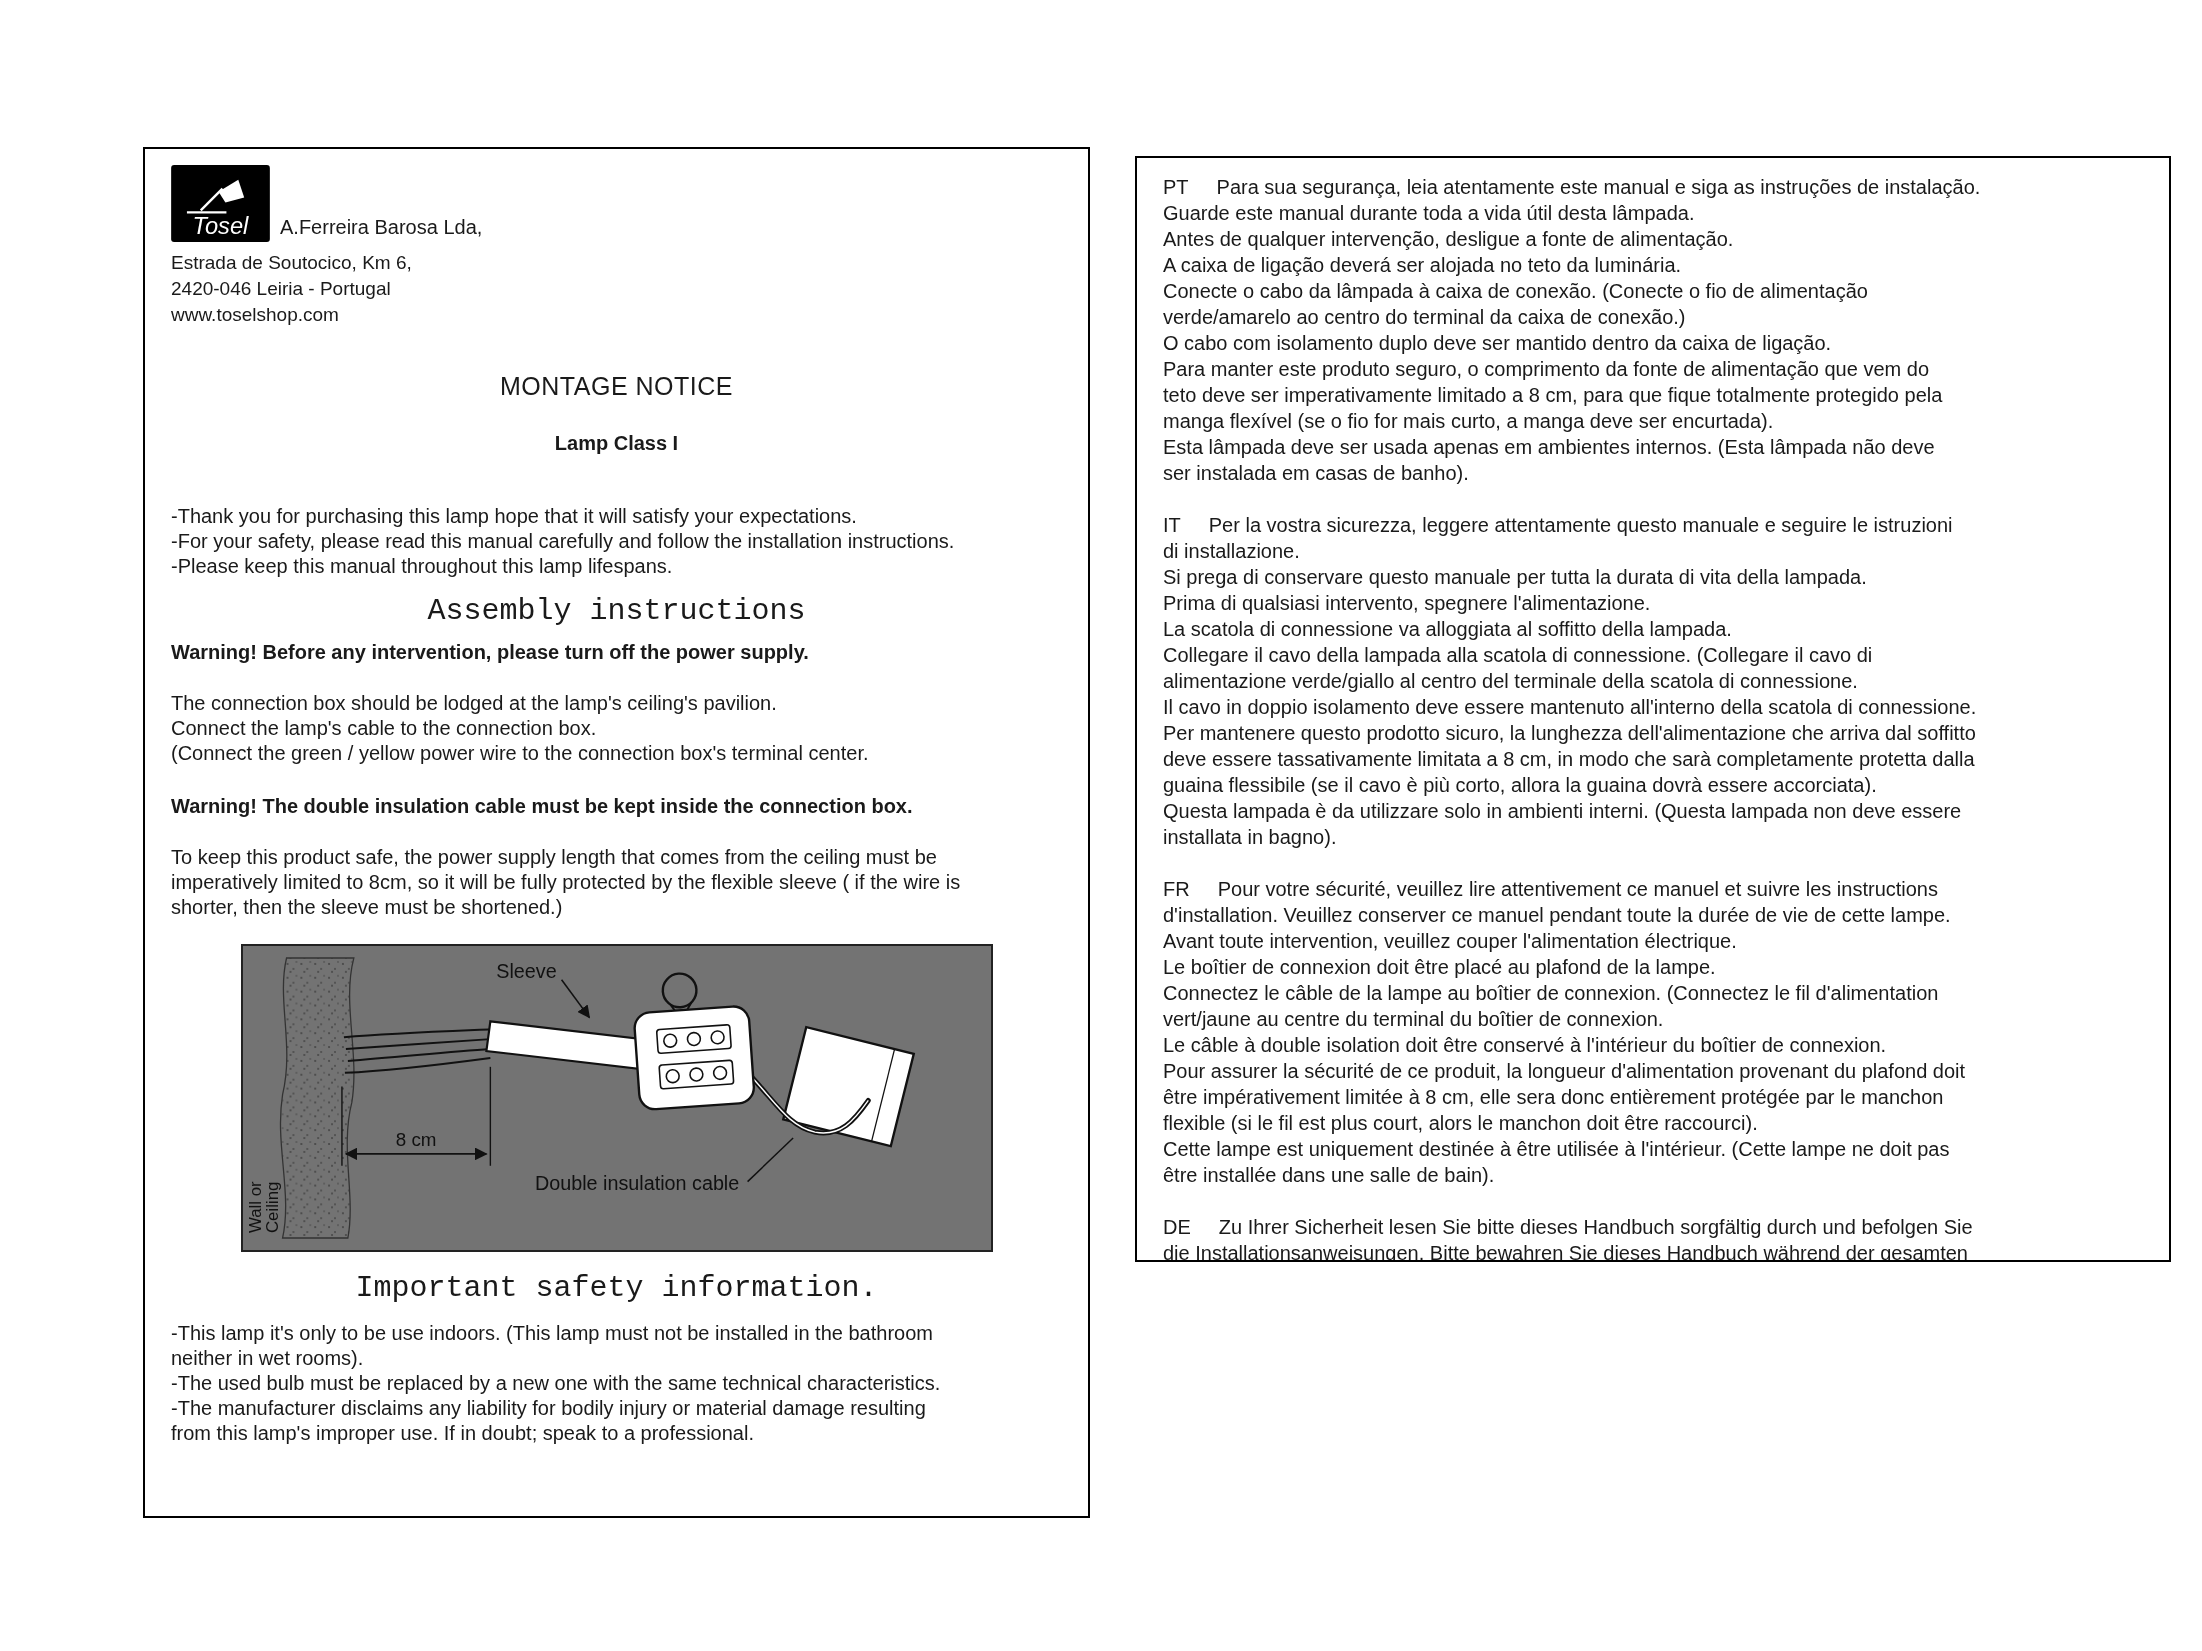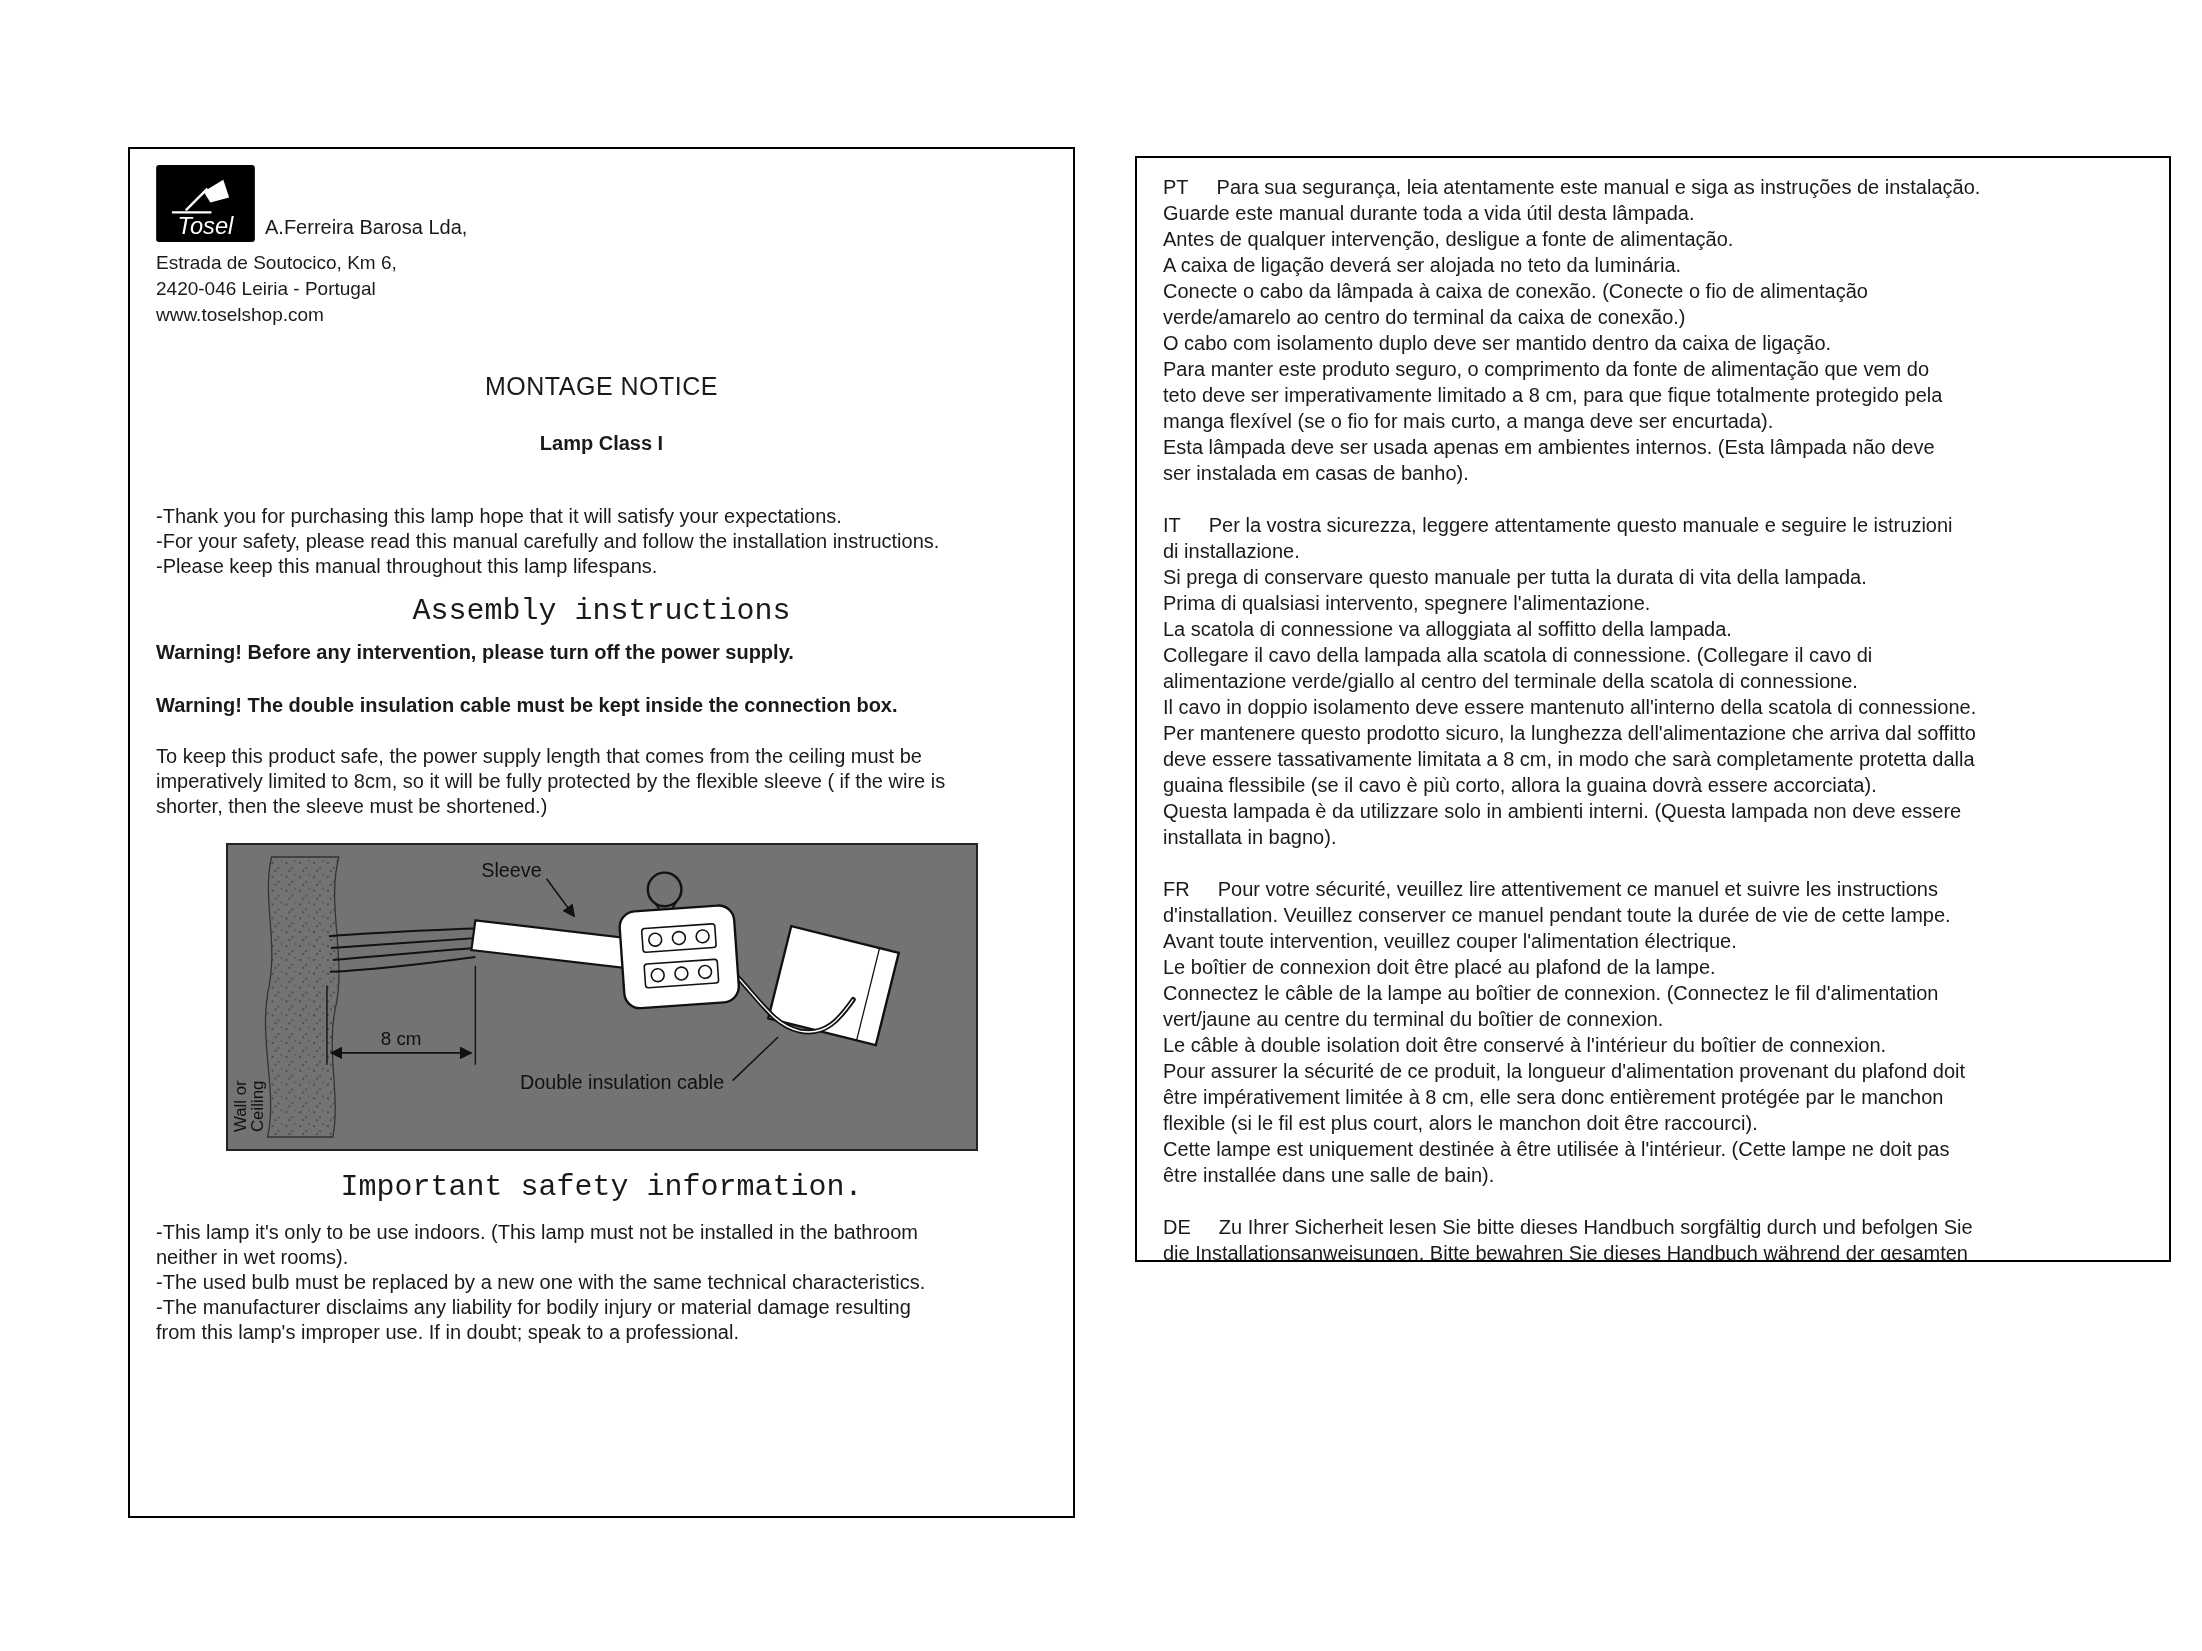--- a/index.html
+++ b/index.html
@@ -11,21 +11,21 @@
     font-family: "Liberation Sans", sans-serif;
     color: #1a1a1a;
   }
   .page {
     position: absolute;
     background: #ffffff;
     border: 2px solid #000;
     box-sizing: border-box;
   }
   .left-page {
-    left: 128px; top: 147px;
+    left: 143px; top: 147px;
     width: 947px; height: 1371px;
     padding: 16px 26px;
     font-size: 20px; line-height: 25px;
     overflow: hidden;
   }
   .right-page {
     left: 1135px; top: 156px;
     width: 1036px; height: 1106px;
     padding: 16px 26px;
     font-size: 20px; line-height: 26px;
@@ -107,20 +107,23 @@
   <h2 class="subtitle">Lamp Class I</h2>
 
   <p class="pre intro">-Thank you for purchasing this lamp hope that it will satisfy your expectations.
 -For your safety, please read this manual carefully and follow the installation instructions.
 -Please keep this manual throughout this lamp lifespans.</p>
 
   <h2 class="section-heading">Assembly instructions</h2>
 
   <p class="warning">Warning! Before any intervention, please turn off the power supply.</p>
 
+  <p class="pre body-para">The connection box should be lodged at the lamp's ceiling's pavilion.
+Connect the lamp's cable to the connection box.
+(Connect the green / yellow power wire to the connection box's terminal center.</p>
 
   <p class="warning2">Warning! The double insulation cable must be kept inside the connection box.</p>
 
   <p class="pre body-para">To keep this product safe, the power supply length that comes from the ceiling must be
 imperatively limited to 8cm, so it will be fully protected by the flexible sleeve ( if the wire is
 shorter, then the sleeve must be shortened.)</p>
 
   <div class="diagram">
     <svg width="748" height="304" viewBox="0 0 756 307">
       <defs>

